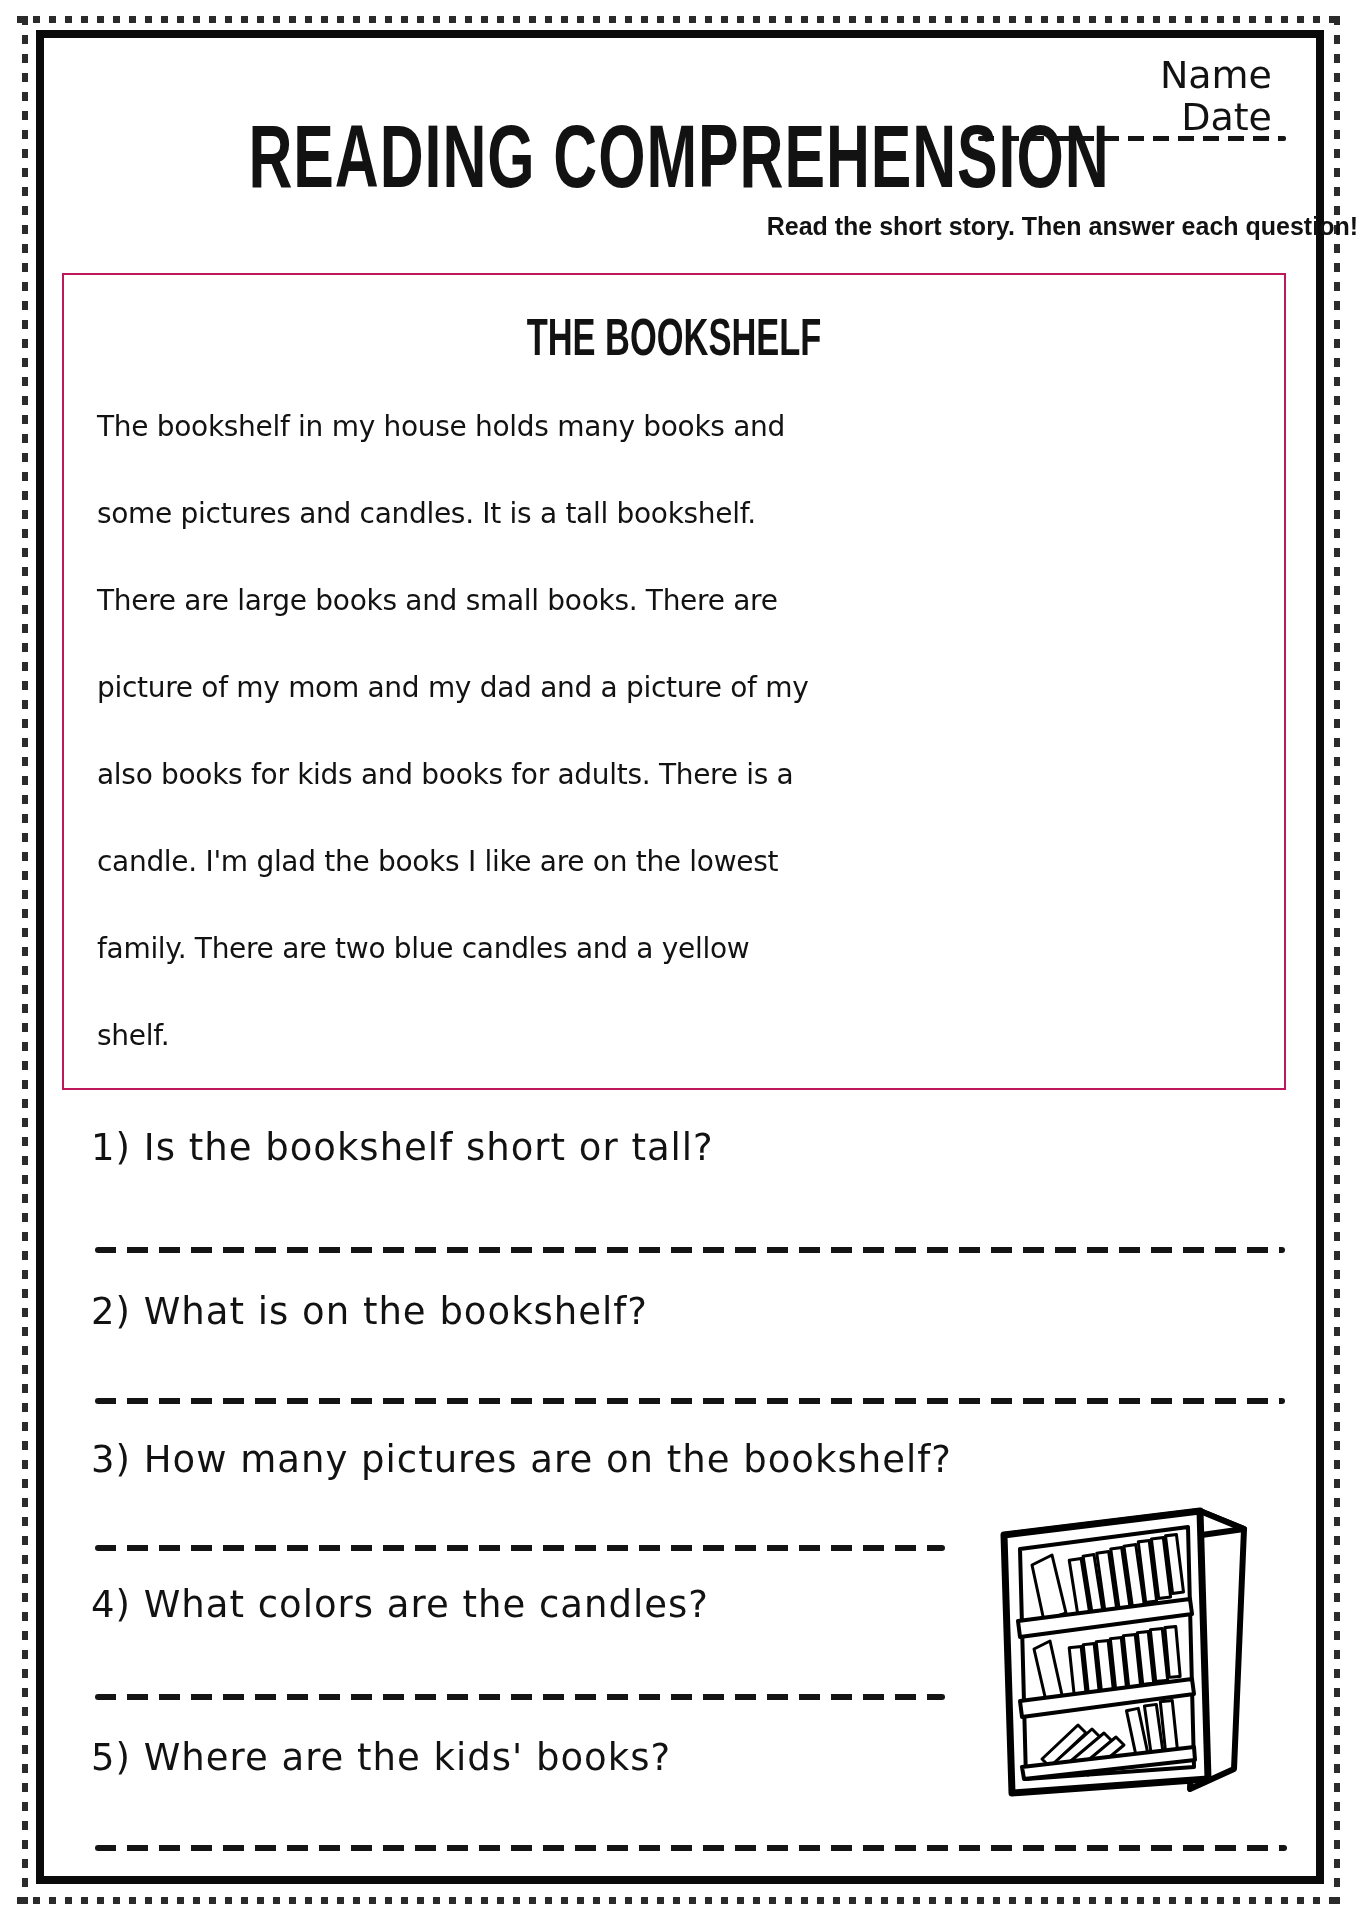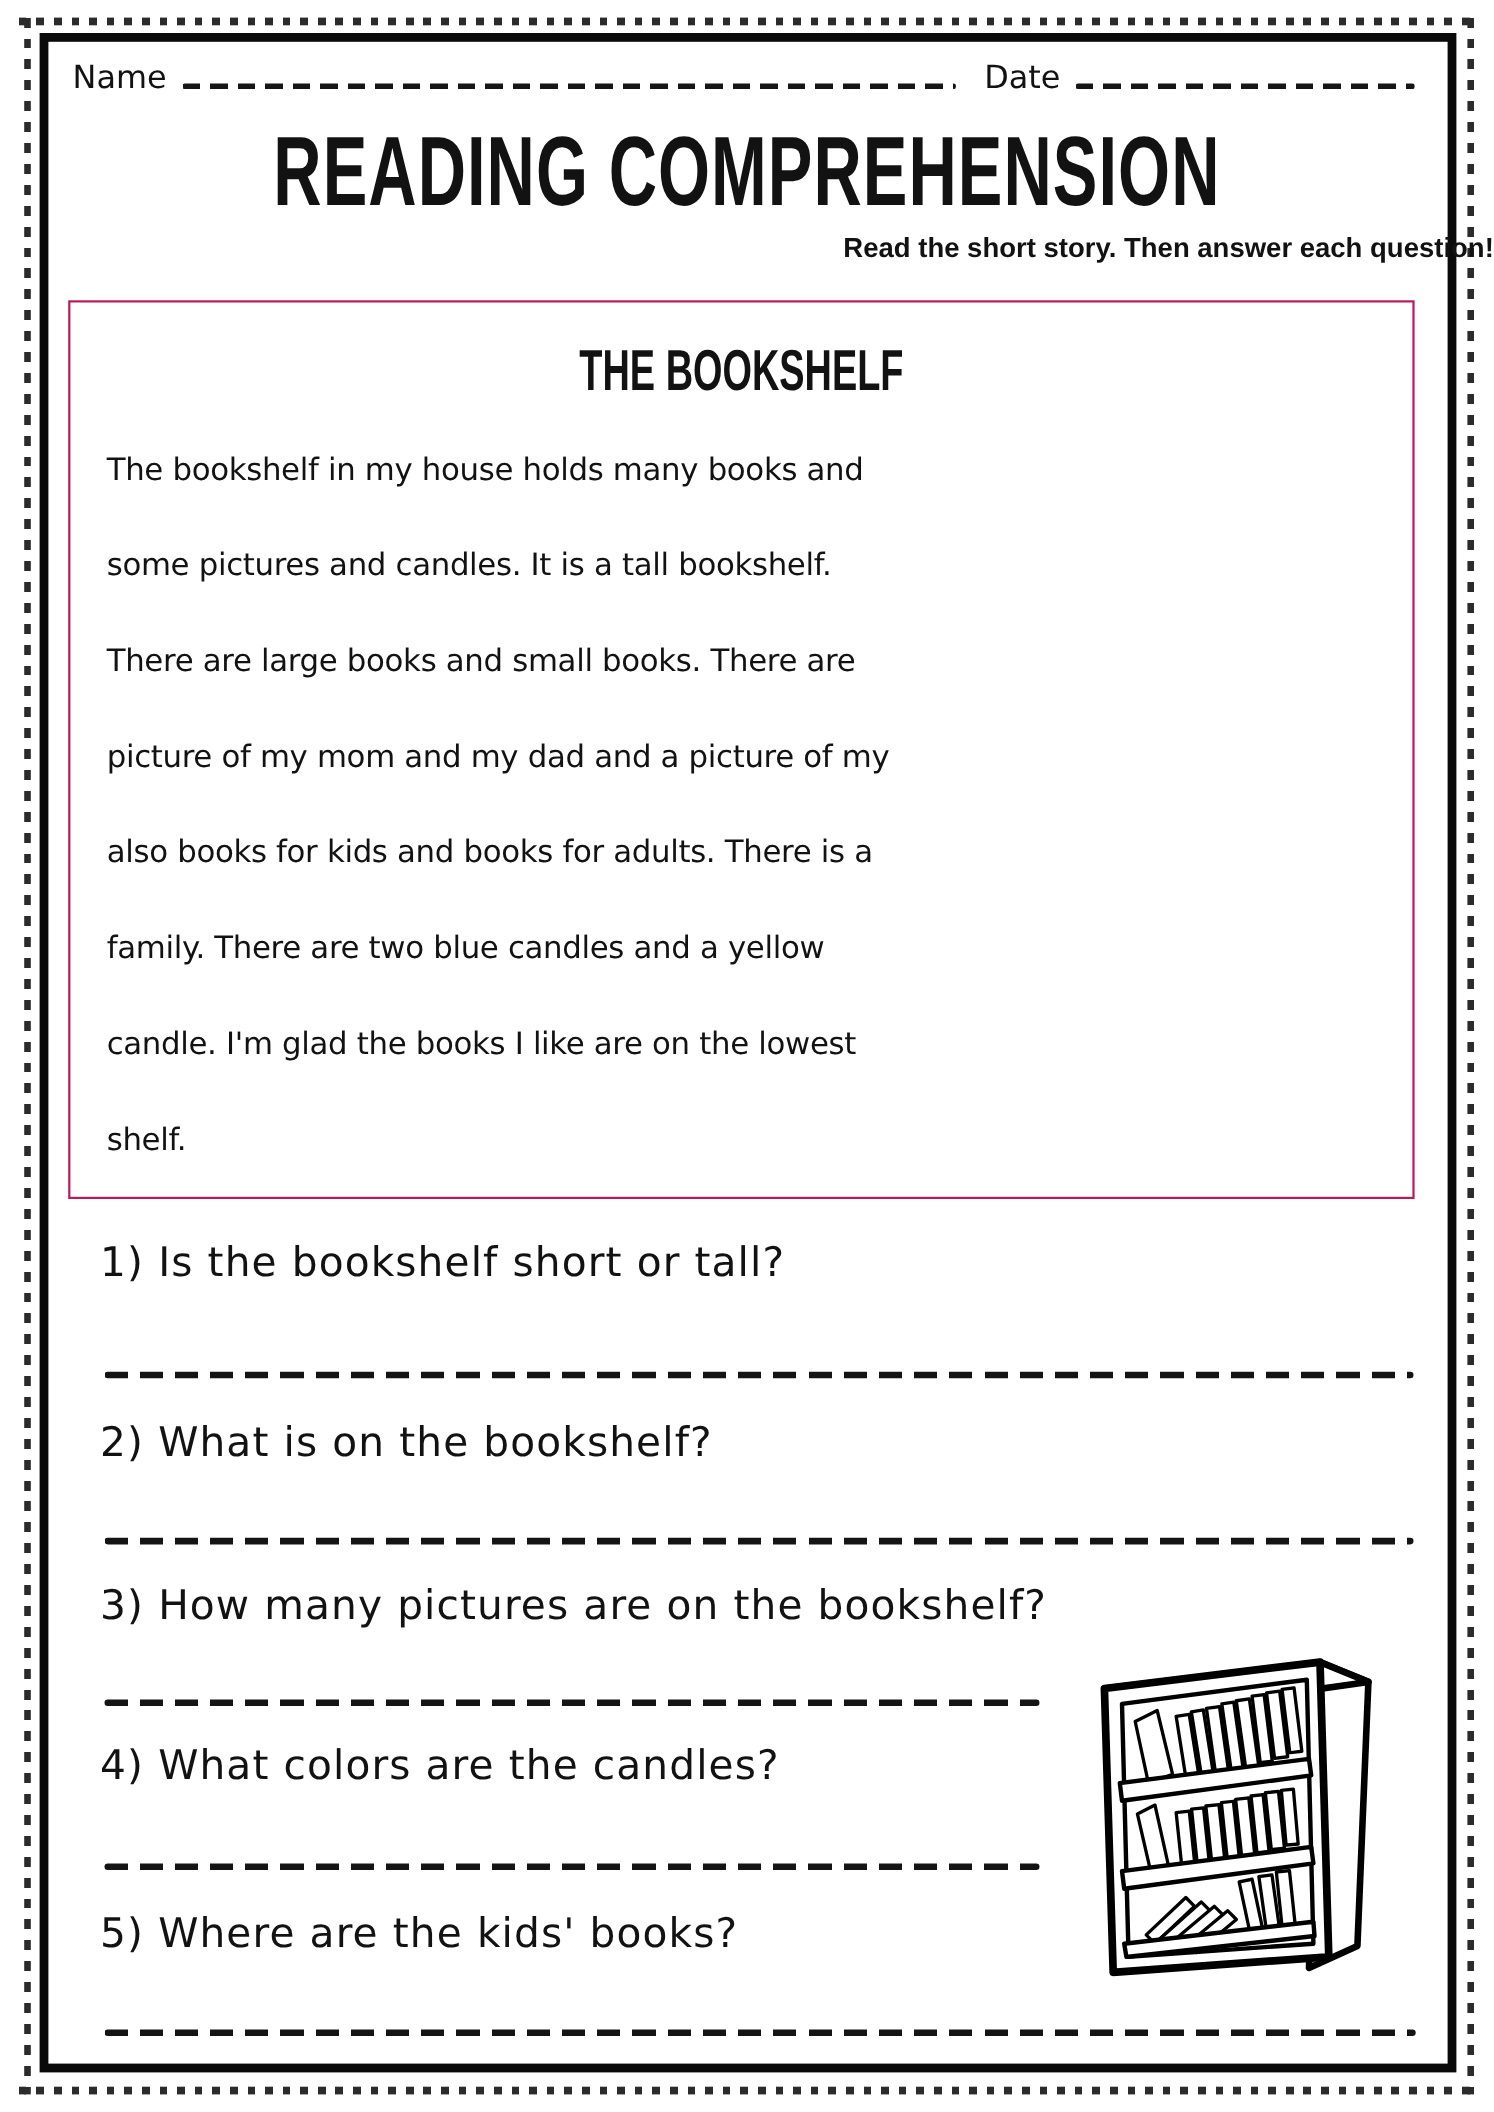--- a/index.html
+++ b/index.html
@@ -11,21 +11,21 @@
   
   .dot-top,.dot-bottom{position:absolute;left:17px;right:17px;height:7px;
     background:repeating-linear-gradient(90deg,#2b2b2b 0 7px,transparent 7px 16px);}
   .dot-top{top:16px}.dot-bottom{bottom:16px}
   .dot-left,.dot-right{position:absolute;top:16px;bottom:16px;width:6px;
     background:repeating-linear-gradient(180deg,#2b2b2b 0 9px,transparent 9px 19px);}
   .dot-left{left:22px}.dot-right{right:18px}
   
   .frame{position:absolute;left:36px;top:30px;right:34px;bottom:36px;border:8px solid #0a0a0a;}
   
-  .name-row{position:absolute;left:66px;right:72px;top:56px;display:flex;align-items:flex-end;font-size:29px;font-weight:500;}
+  .name-row{position:absolute;left:66px;right:72px;top:56px;display:flex;align-items:flex-end;font-size:38px;font-weight:500;flex-direction:column;}
   .name-row .lbl{padding-right:14px;line-height:1;}
   .name-row .lbl2{padding:0 14px 0 26px;line-height:1;}
   .write-line{height:5px;align-self:flex-end;margin-bottom:4px;border-radius:2px;
     background:repeating-linear-gradient(90deg,#161616 0 16px,transparent 16px 25px);}
   .wl-name{flex:1;}
   .wl-date{width:308px;}
   
   .main-title{position:absolute;left:0;right:0;top:104px;text-align:center;
     font-family:"Liberation Sans",sans-serif;font-weight:bold;font-size:64px;letter-spacing:1px;
     transform:scale(0.95,1.4);transform-origin:50% 0;white-space:nowrap;}
@@ -72,22 +72,22 @@
   <div class="subtitle">Read the short story. Then answer each question!</div>
 
   <div class="story-box">
     <div class="story-title">THE BOOKSHELF</div>
     <div class="story-text">
       <div class="story-line">The bookshelf in my house holds many books and</div>
       <div class="story-line">some pictures and candles. It is a tall bookshelf.</div>
       <div class="story-line">There are large books and small books. There are</div>
       <div class="story-line">picture of my mom and my dad and a picture of my</div>
       <div class="story-line">also books for kids and books for adults. There is a</div>
+      <div class="story-line">candle. I'm glad the books I like are on the lowest</div>
       <div class="story-line">family. There are two blue candles and a yellow</div>
-      <div class="story-line">candle. I'm glad the books I like are on the lowest</div>
       <div class="story-line">shelf.</div>
     </div>
   </div>
 
   <div class="question q1">
     <span>1)</span>
     <span>Is the bookshelf short or tall?</span>
   </div>
   <div class="answer-line a1"></div>
 

